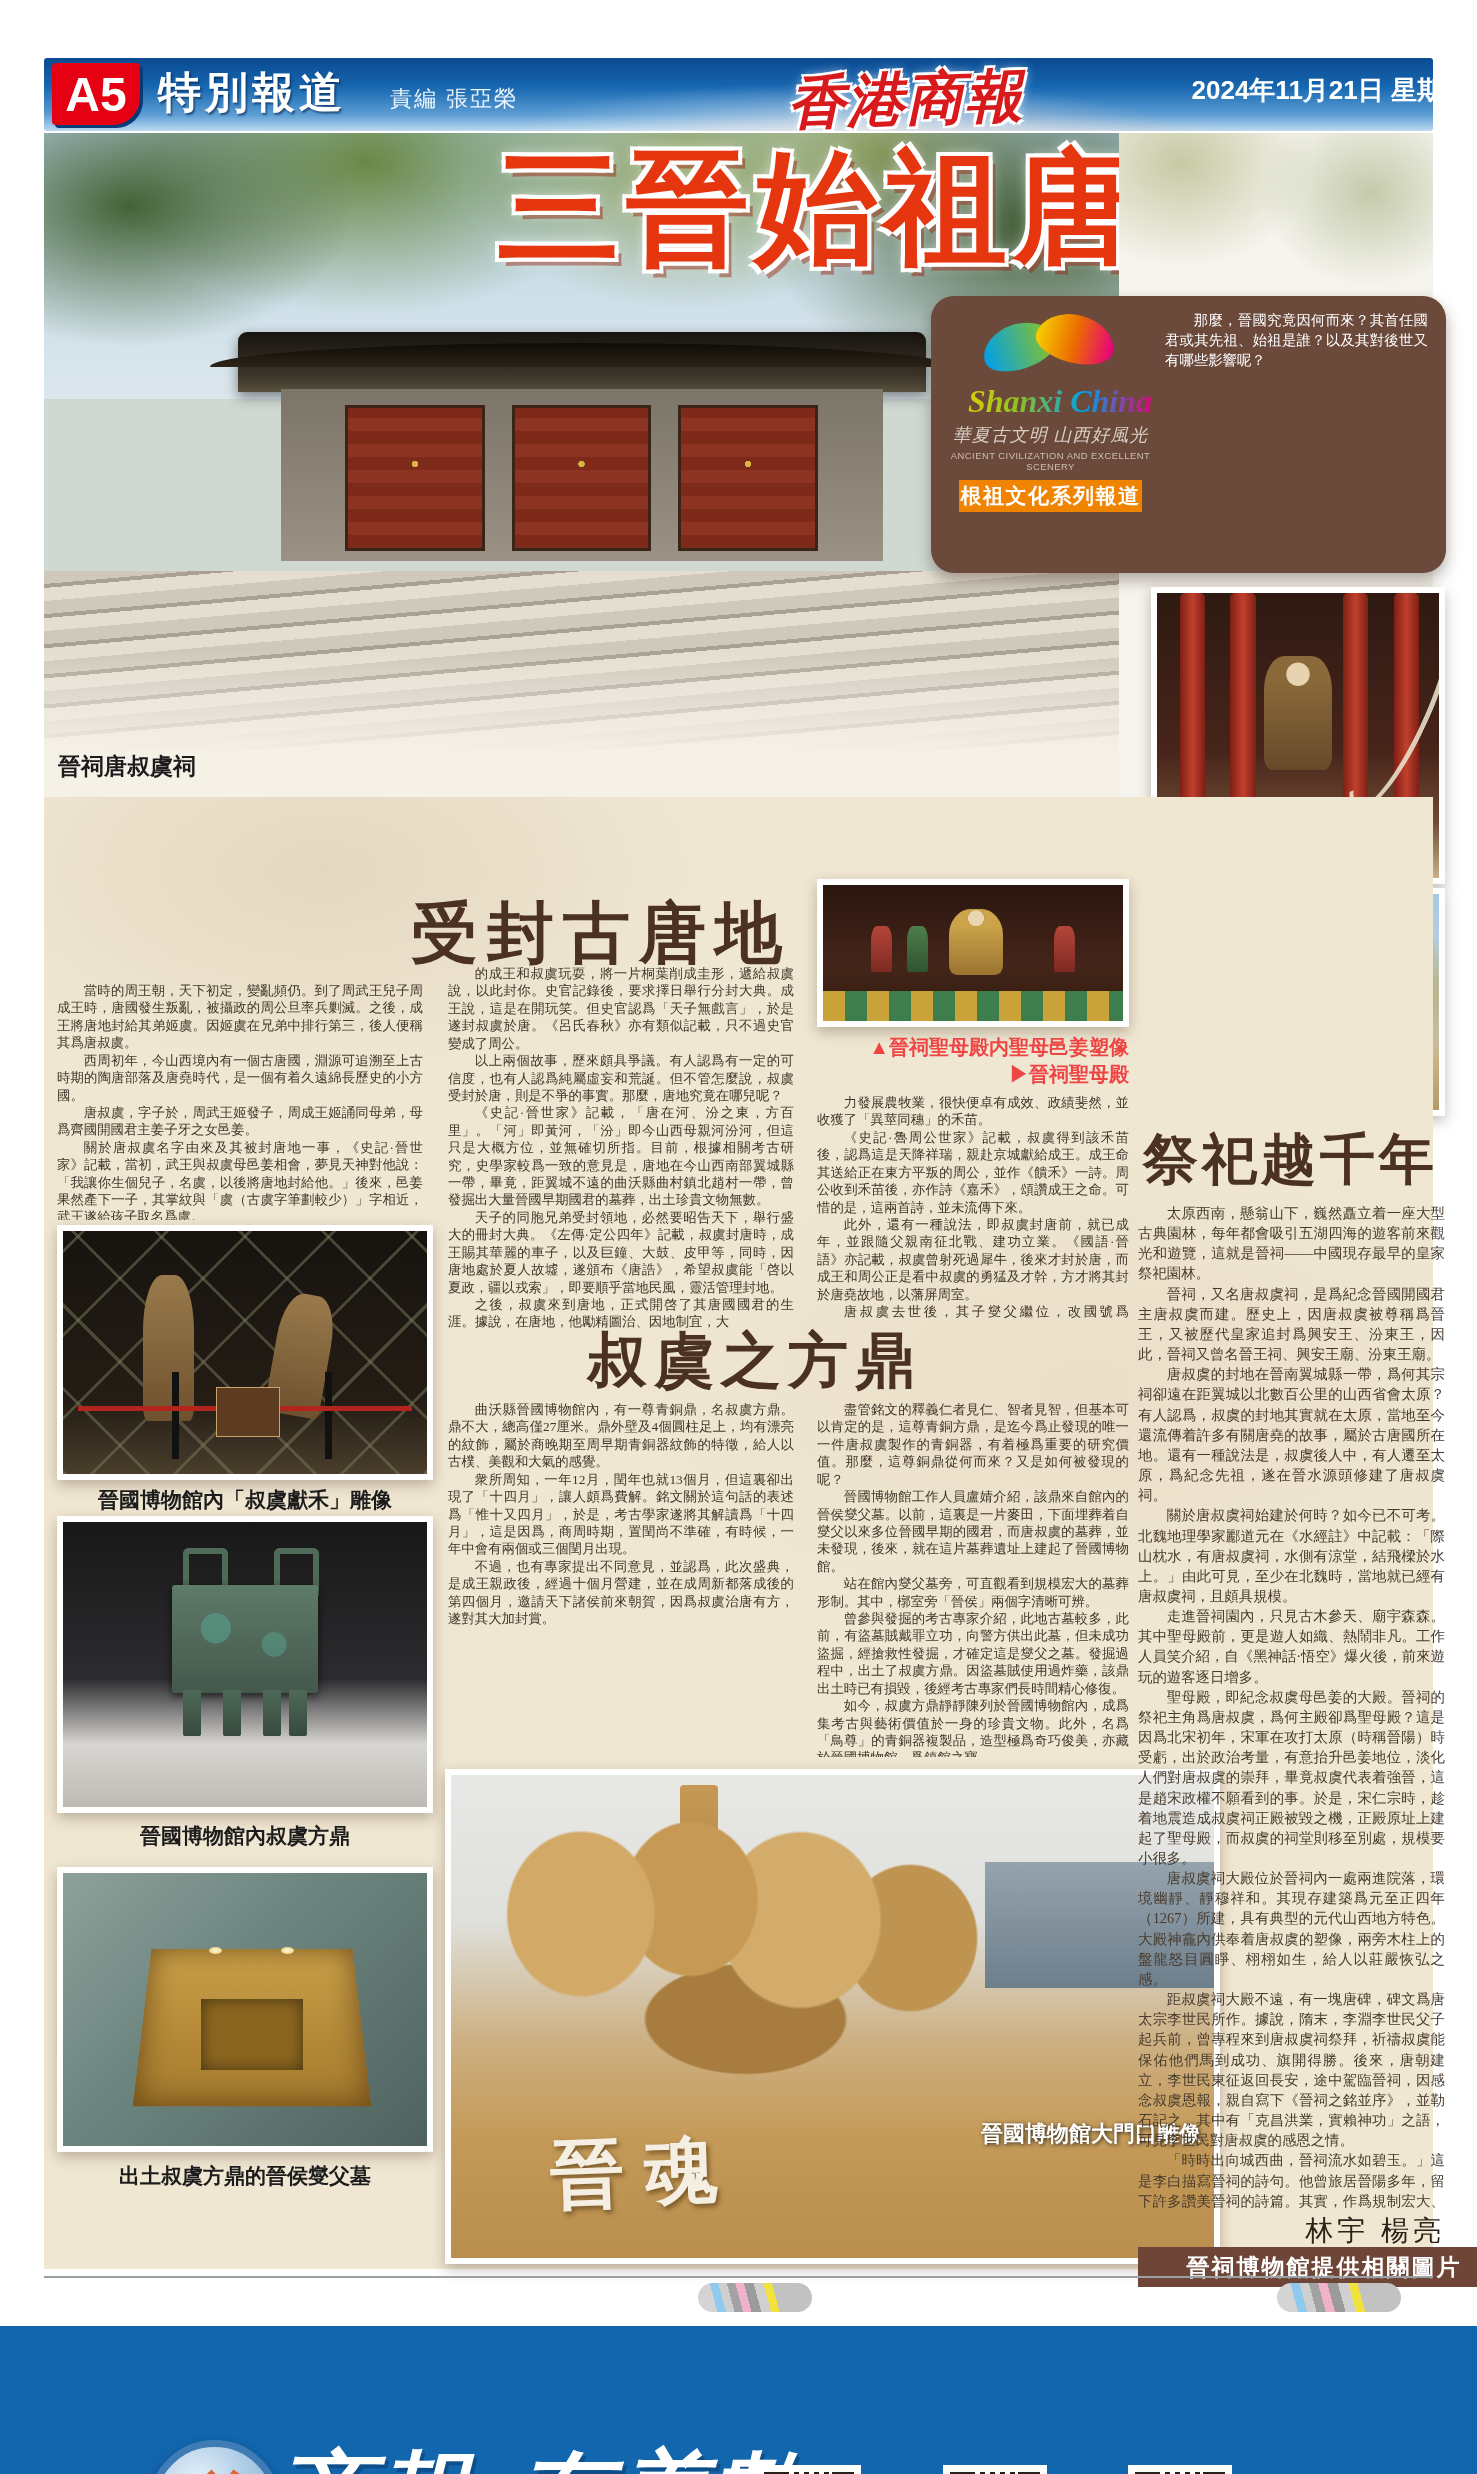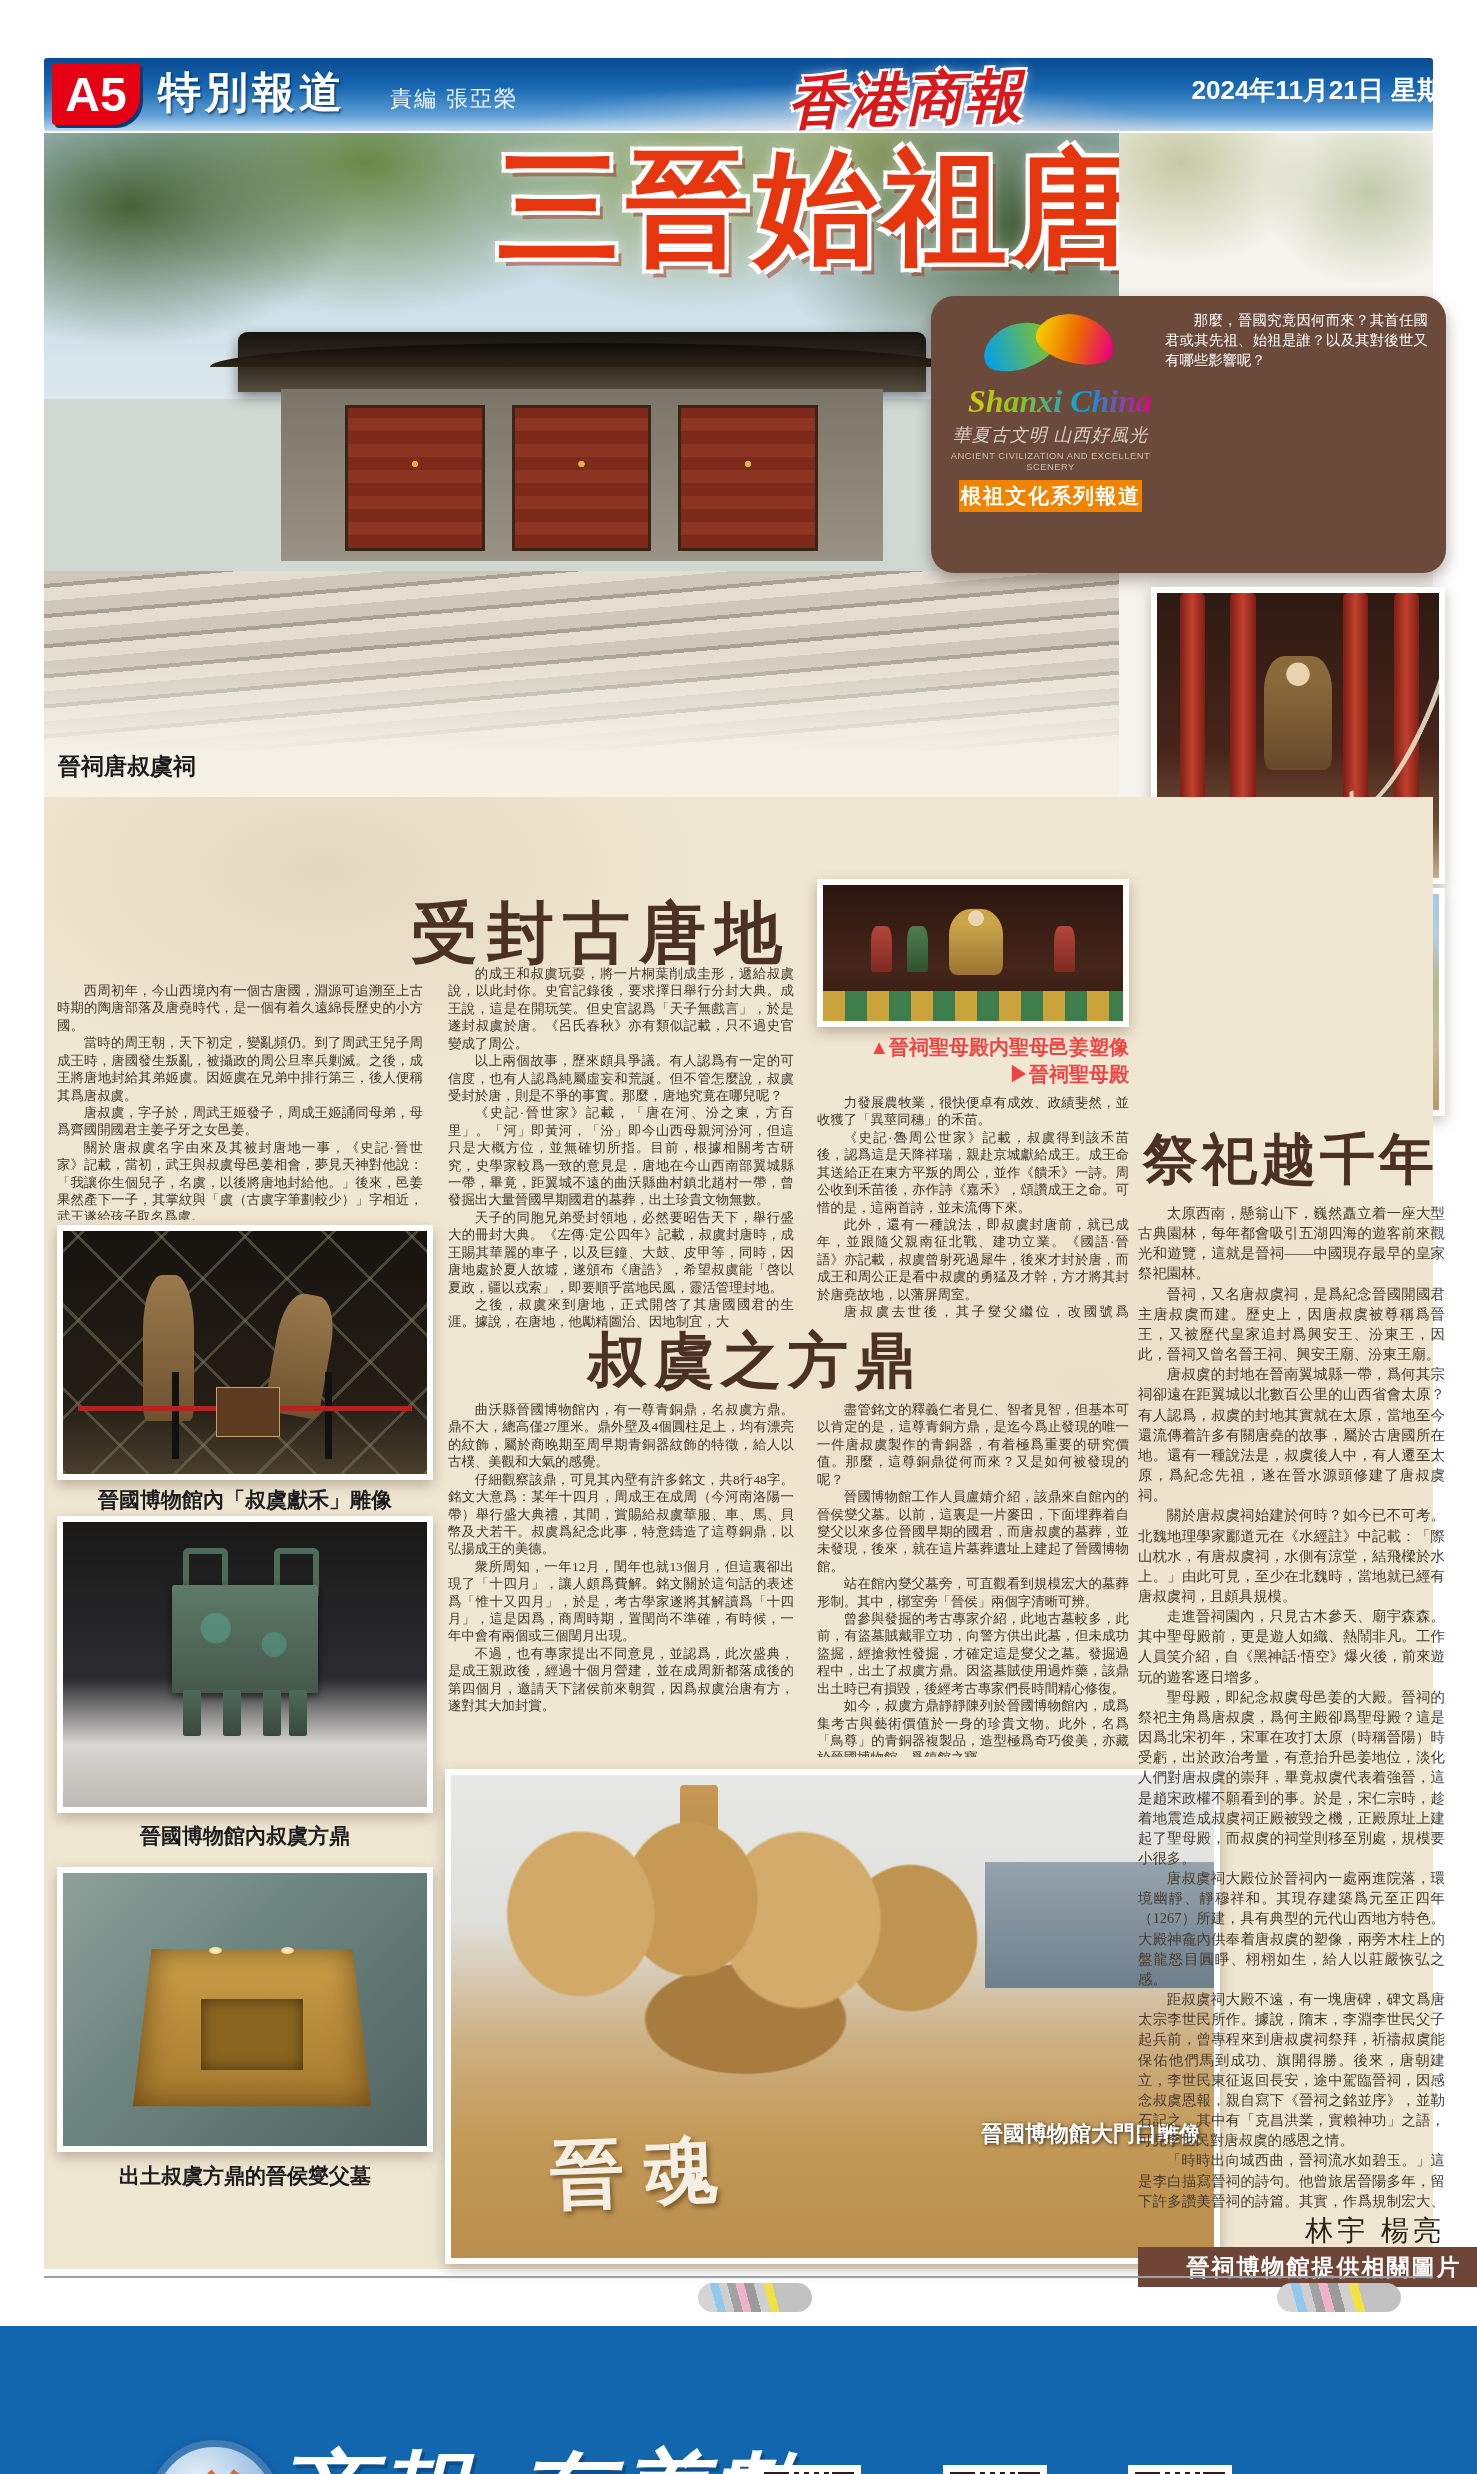--- a/index.html
+++ b/index.html
@@ -301,22 +301,22 @@
   <div class="hall-body"></div>
   <div class="hall-tree"></div>
   <div class="hall-trunk"></div>
 </div>
 
 <div id="paper" class="abs"></div>
 
 <div id="s1-title" class="abs sec-title">受封古唐地</div>
 
 <div id="c1" class="abs body-col">
+  <p>當時的周王朝，天下初定，變亂頻仍。到了周武王兒子周成王時，唐國發生叛亂，被攝政的周公旦率兵剿滅。之後，成王將唐地封給其弟姬虞。因姬虞在兄弟中排行第三，後人便稱其爲唐叔虞。</p>
   <p>西周初年，今山西境內有一個古唐國，淵源可追溯至上古時期的陶唐部落及唐堯時代，是一個有着久遠綿長歷史的小方國。</p>
-  <p>當時的周王朝，天下初定，變亂頻仍。到了周武王兒子周成王時，唐國發生叛亂，被攝政的周公旦率兵剿滅。之後，成王將唐地封給其弟姬虞。因姬虞在兄弟中排行第三，後人便稱其爲唐叔虞。</p>
   <p>唐叔虞，字子於，周武王姬發子，周成王姬誦同母弟，母爲齊國開國君主姜子牙之女邑姜。</p>
   <p>關於唐叔虞名字由來及其被封唐地一事，《史記·晉世家》記載，當初，武王與叔虞母邑姜相會，夢見天神對他說：「我讓你生個兒子，名虞，以後將唐地封給他。」後來，邑姜果然產下一子，其掌紋與「虞（古虞字筆劃較少）」字相近，武王遂給孩子取名爲虞。</p>
 
 </div>
 
 <div id="c2" class="abs body-col">
   <p>的成王和叔虞玩耍，將一片桐葉削成圭形，遞給叔虞說，以此封你。史官記錄後，要求擇日舉行分封大典。成王說，這是在開玩笑。但史官認爲「天子無戲言」，於是遂封叔虞於唐。《呂氏春秋》亦有類似記載，只不過史官變成了周公。</p>
   <p>以上兩個故事，歷來頗具爭議。有人認爲有一定的可信度，也有人認爲純屬虛妄和荒誕。但不管怎麼說，叔虞受封於唐，則是不爭的事實。那麼，唐地究竟在哪兒呢？</p>
   <p>《史記·晉世家》記載，「唐在河、汾之東，方百里」。「河」即黃河，「汾」即今山西母親河汾河，但這只是大概方位，並無確切所指。目前，根據相關考古研究，史學家較爲一致的意見是，唐地在今山西南部翼城縣一帶，畢竟，距翼城不遠的曲沃縣曲村鎮北趙村一帶，曾發掘出大量晉國早期國君的墓葬，出土珍貴文物無數。</p>
   <p>天子的同胞兄弟受封領地，必然要昭告天下，舉行盛大的冊封大典。《左傳·定公四年》記載，叔虞封唐時，成王賜其華麗的車子，以及巨鐘、大鼓、皮甲等，同時，因唐地處於夏人故墟，遂頒布《唐誥》，希望叔虞能「啓以夏政，疆以戎索」，即要順乎當地民風，靈活管理封地。</p>
@@ -371,21 +371,20 @@
   <div class="tomb-inner"></div>
   <div class="tomb-light" style="left:40%;"></div>
   <div class="tomb-light" style="left:60%;"></div>
 </div>
 <div id="cap-tomb" class="abs fig-cap">出土叔虞方鼎的晉侯燮父墓</div>
 
 <div id="s2-title" class="abs sec-title">叔虞之方鼎</div>
 
 <div id="colA" class="abs body-col">
   <p>曲沃縣晉國博物館內，有一尊青銅鼎，名叔虞方鼎。鼎不大，總高僅27厘米。鼎外壁及4個圓柱足上，均有漂亮的紋飾，屬於商晚期至周早期青銅器紋飾的特徵，給人以古樸、美觀和大氣的感覺。</p>
-  <p>仔細觀察該鼎，可見其內壁有許多銘文，共8行48字。銘文大意爲：某年十四月，周成王在成周（今河南洛陽一帶）舉行盛大典禮，其間，賞賜給叔虞華服、車、馬、貝幣及犬若干。叔虞爲紀念此事，特意鑄造了這尊銅鼎，以弘揚成王的美德。</p>
   <p>衆所周知，一年12月，閏年也就13個月，但這裏卻出現了「十四月」，讓人頗爲費解。銘文關於這句話的表述爲「惟十又四月」，於是，考古學家遂將其解讀爲「十四月」，這是因爲，商周時期，置閏尚不準確，有時候，一年中會有兩個或三個閏月出現。</p>
   <p>不過，也有專家提出不同意見，並認爲，此次盛典，是成王親政後，經過十個月營建，並在成周新都落成後的第四個月，邀請天下諸侯前來朝賀，因爲叔虞治唐有方，遂對其大加封賞。</p>
 </div>
 <div id="colB" class="abs body-col">
   <p>盡管銘文的釋義仁者見仁、智者見智，但基本可以肯定的是，這尊青銅方鼎，是迄今爲止發現的唯一一件唐叔虞製作的青銅器，有着極爲重要的研究價值。那麼，這尊銅鼎從何而來？又是如何被發現的呢？</p>
   <p>晉國博物館工作人員盧婧介紹，該鼎來自館內的晉侯燮父墓。以前，這裏是一片麥田，下面埋葬着自燮父以來多位晉國早期的國君，而唐叔虞的墓葬，並未發現，後來，就在這片墓葬遺址上建起了晉國博物館。</p>
   <p>站在館內燮父墓旁，可直觀看到規模宏大的墓葬形制。其中，槨室旁「晉侯」兩個字清晰可辨。</p>
   <p>曾參與發掘的考古專家介紹，此地古墓較多，此前，有盜墓賊戴罪立功，向警方供出此墓，但未成功盜掘，經搶救性發掘，才確定這是燮父之墓。發掘過程中，出土了叔虞方鼎。因盜墓賊使用過炸藥，該鼎出土時已有損毀，後經考古專家們長時間精心修復。</p>
   <p>如今，叔虞方鼎靜靜陳列於晉國博物館內，成爲集考古與藝術價值於一身的珍貴文物。此外，名爲「鳥尊」的青銅器複製品，造型極爲奇巧俊美，亦藏於晉國博物館，爲鎮館之寶。</p>
 </div>

